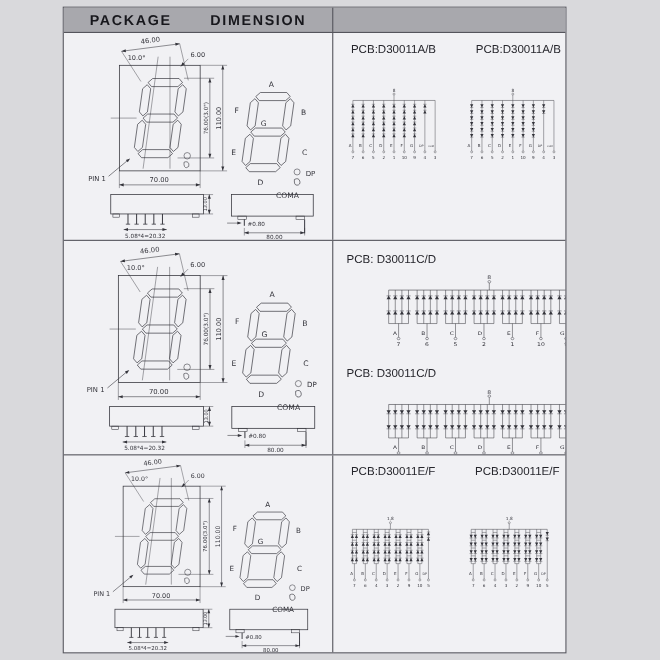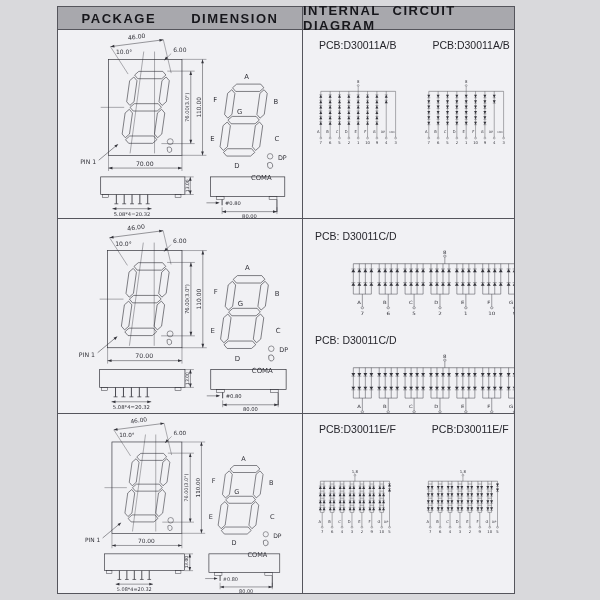--- a/index.html
+++ b/index.html
@@ -22,21 +22,20 @@
   .t2{padding:7px 16px 0 12px}
   .wide{display:block;margin:3px 0 0 30px}
   svg text{font-family:"DejaVu Sans","Liberation Sans",sans-serif}
 </style>
 </head>
 <body>
 
 <div class="sheet">
   <div class="hdr">
     <div class="hc hl">PACKAGE DIMENSION</div>
-    <div class="hc hr">INTERNAL CIRCUIT DIAGRAM</div>
   </div>
 
   <div class="row r1">
     <div class="col-l">
       <svg id="pkg1" viewBox="0 0 246 192" preserveAspectRatio="xMidYMid meet">
           <g fill="none">
             <rect x="50" y="30" width="75" height="98" stroke="#33333a" stroke-width="0.7" fill="none"></rect>
             <g transform="translate(88,79) skewX(-8)">
               <path d="M-16 -33 L-12.25 -36.75 L12.25 -36.75 L16 -33 L12.25 -29.25 L-12.25 -29.25 Z" stroke="#33333a" stroke-width="0.6" fill="none"></path>
               <path d="M-16 0 L-12.25 -3.75 L12.25 -3.75 L16 0 L12.25 3.75 L-12.25 3.75 Z" stroke="#33333a" stroke-width="0.6" fill="none"></path>

